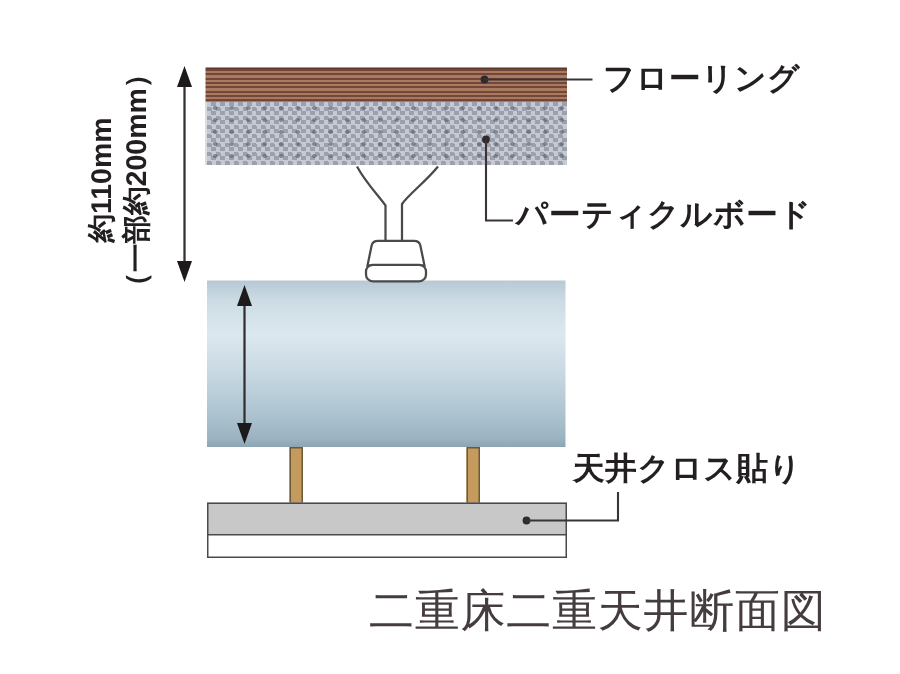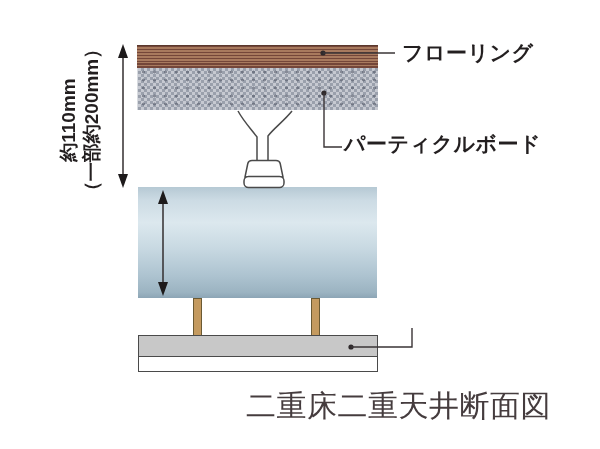--- a/index.html
+++ b/index.html
@@ -74,21 +74,21 @@
       -1.6px -1.6px 0 #fff, 1.6px -1.6px 0 #fff, -1.6px 1.6px 0 #fff, 1.6px 1.6px 0 #fff;
   }
   .dim-left{
     position:absolute;left:-20px;top:97px;width:200px;height:46px;
     transform:rotate(-90deg);
     font-weight:bold;font-size:19px;line-height:23px;text-align:center;
     white-space:nowrap;color:#231f20;
   }
   .diagram-title{
     position:absolute;left:246px;top:391px;width:320px;
-    font-family:Liberation Mono, monospace;font-size:30px;line-height:34px;
+    font-family:Liberation Sans, sans-serif;font-size:30px;line-height:34px;
     letter-spacing:0.5px;white-space:nowrap;color:var(--title_text,#453c3e);
   }
 </style>
 </head>
 <body>
 
 <div class="canvas">
 
   <div class="layer flooring"></div>
   <div class="layer particle"></div>
@@ -135,15 +135,16 @@
     </g>
   </svg>
 
   <div class="dim-left">
     <div>約110mm</div>
     <div>（一部約200mm）</div>
   </div>
 
   <div class="lbl lbl-flooring">フローリング</div>
   <div class="lbl lbl-particle">パーティクルボード</div>
+  <div class="lbl lbl-ceiling">天井クロス貼り</div>
 
   <div class="diagram-title">二重床二重天井断面図</div>
 </div>
 
 </body></html>

